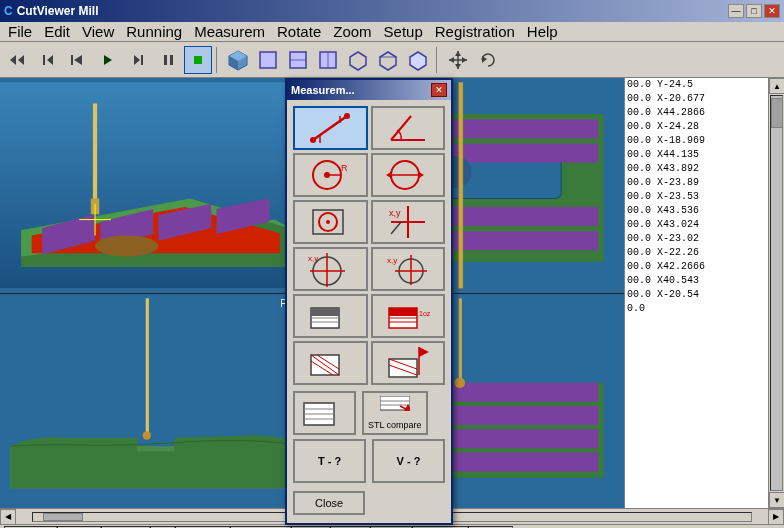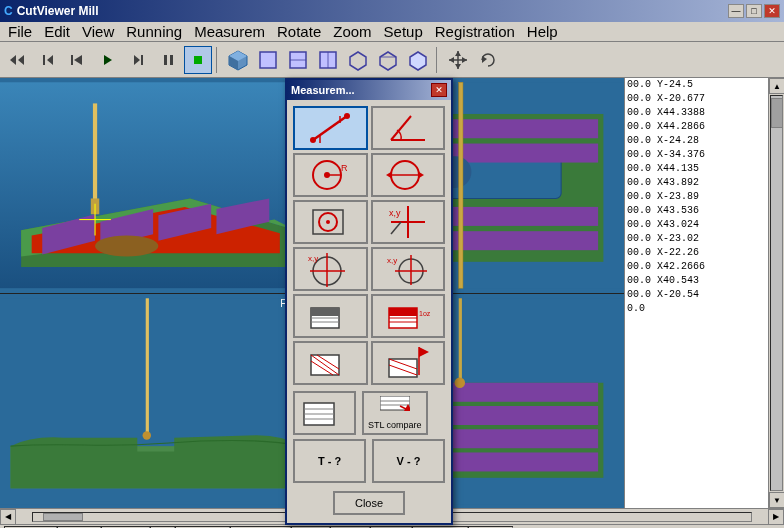--- a/index.html
+++ b/index.html
@@ -164,21 +164,21 @@
     }
     .meas-tv {
       flex: 1;
       height: 44px;
       background: #d4d0c8;
       border: 2px solid #808080;
       display: flex; flex-direction: column; align-items: center; justify-content: center;
       font-size: 11px; font-weight: bold;
     }
     .meas-close-row {
-      display: flex; justify-content: center;
+      display: flex; justify-content: flex-start;
       padding: 4px 6px 8px 6px;
     }
     .meas-close-btn {
       padding: 4px 20px;
       background: #d4d0c8;
       border: 2px solid #808080;
       cursor: pointer;
       font-size: 11px;
     }
 
@@ -468,27 +468,27 @@
     <div style="display:flex;flex-direction:column;position:absolute;right:0;top:0;bottom:0;width:16px;background:#d4d0c8;border-left:1px solid #808080;z-index:10;">
       <button style="width:16px;height:16px;font-size:8px;background:#d4d0c8;border:1px solid #808080;cursor:pointer;">▲</button>
       <div style="flex:1;background:#c0c0c0;border:1px inset #808080;margin:1px;">
         <div style="width:12px;height:30px;background:#a0a0a0;border:1px solid #808080;margin:2px 0;"></div>
       </div>
       <button style="width:16px;height:16px;font-size:8px;background:#d4d0c8;border:1px solid #808080;cursor:pointer;">▼</button>
     </div>
     <div style="padding-right:28px;">
       <div class="result-line">00.0  Y-24.5</div>
       <div class="result-line">00.0  X-20.677</div>
-      <div class="result-line">00.0 X44.3388</div>
       <div class="result-line">00.0 X44.2866</div>
       <div class="result-line">00.0  X-24.28</div>
-      <div class="result-line">00.0  X-34.376</div>
+      <div class="result-line">00.0  X-18.969</div>
       <div class="result-line">00.0  X44.135</div>
       <div class="result-line">00.0  X43.892</div>
       <div class="result-line">00.0  X-23.89</div>
+      <div class="result-line">00.0  X-23.53</div>
       <div class="result-line">00.0  X43.536</div>
       <div class="result-line">00.0  X43.024</div>
       <div class="result-line">00.0  X-23.02</div>
       <div class="result-line">00.0  X-22.26</div>
       <div class="result-line">00.0 X42.2666</div>
       <div class="result-line">00.0  X40.543</div>
       <div class="result-line">00.0  X-20.54</div>
       <div class="result-line">0.0</div>
     </div>
   </div>

